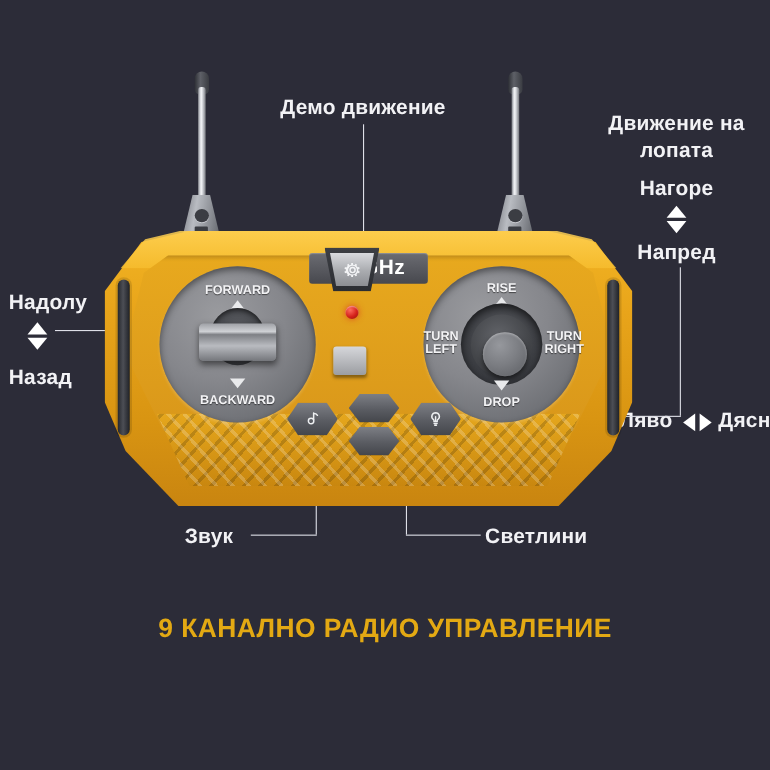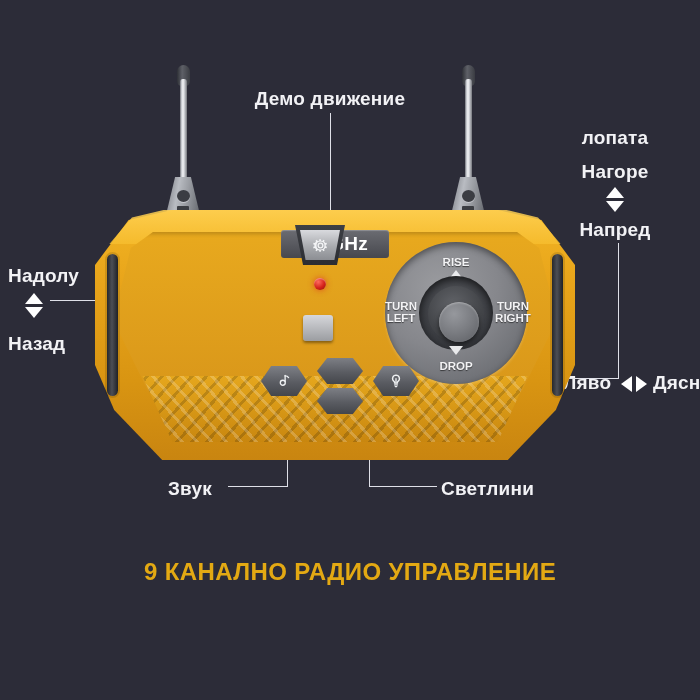--- a/index.html
+++ b/index.html
@@ -196,20 +196,21 @@
     color:#e3a913;font-size:24px;font-weight:bold;letter-spacing:.4px;
   }
 </style>
 </head>
 <body>
 
 <div id="stage">
 
   <div class="anno c" style="left:230px;top:88px;width:200px;font-size:19px;">Демо движение</div>
 
+  <div class="anno c" style="left:530px;top:100px;width:170px;font-size:19px;line-height:25px;">Движение на</div>
   <div class="anno c" style="left:530px;top:161px;width:170px;font-size:19px;">Нагоре</div>
   <div class="anno c" style="left:530px;top:125px;width:170px;font-size:19px;line-height:25px;">лопата</div>
   <div class="tri-up" style="left:606px;top:187px;"></div>
   <div class="tri-dn" style="left:606px;top:201px;"></div>
   <div class="anno c" style="left:530px;top:219px;width:170px;font-size:19px;">Напред</div>
 
   <div class="anno" style="left:8px;top:265px;font-size:19px;">Надолу</div>
   <div class="tri-up" style="left:25px;top:293px;"></div>
   <div class="tri-dn" style="left:25px;top:307px;"></div>
   <div class="anno" style="left:8px;top:333px;font-size:19px;">Назад</div>
@@ -258,20 +259,28 @@
     <div class="shell-top-bevel"></div>
     <div class="face"></div>
     <div class="plate"></div>
     <div class="grip left"></div>
     <div class="grip right"></div>
 
     <div class="badge">
       <span>2.4GHz</span>
     </div>
 
+    <div class="well left">
+      <div class="lbl" style="left:0;top:16px;width:142px;">FORWARD</div>
+      <div class="tri w-up" style="left:64px;top:31px;"></div>
+      <div class="lever-ring"></div>
+      <div class="lever"></div>
+      <div class="tri w-dn" style="left:64px;top:102px;"></div>
+      <div class="lbl" style="left:0;top:116px;width:142px;">BACKWARD</div>
+    </div>
 
     <div class="well right">
       <div class="lbl" style="left:0;top:14px;width:142px;">RISE</div>
       <div class="tri w-up" style="left:64px;top:28px;"></div>
 
       <div class="lbl" style="left:-6px;top:58px;width:44px;">TURN</div>
       <div class="lbl" style="left:-6px;top:70px;width:44px;">LEFT</div>
       <div class="tri w-l" style="left:38px;top:65px;"></div>
 
       <div class="lbl" style="left:104px;top:58px;width:48px;">TURN</div>

